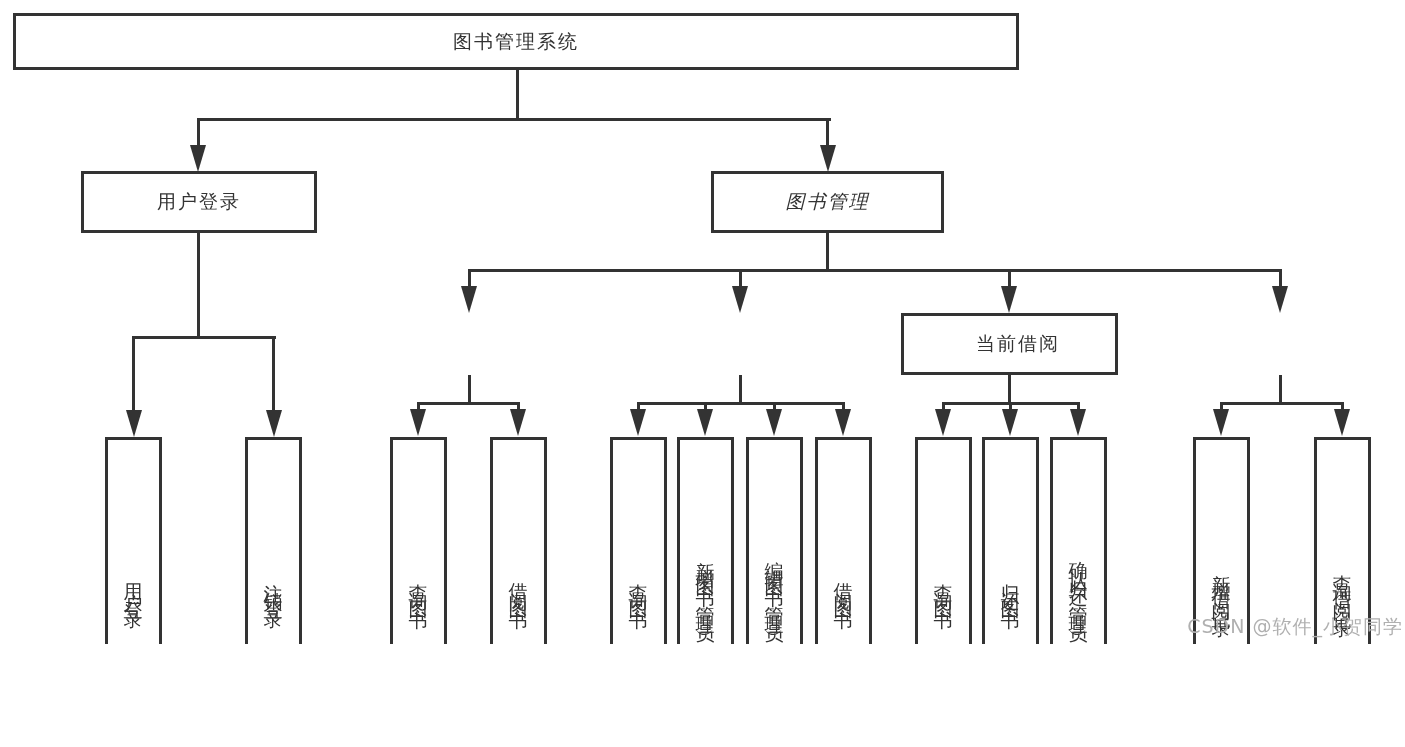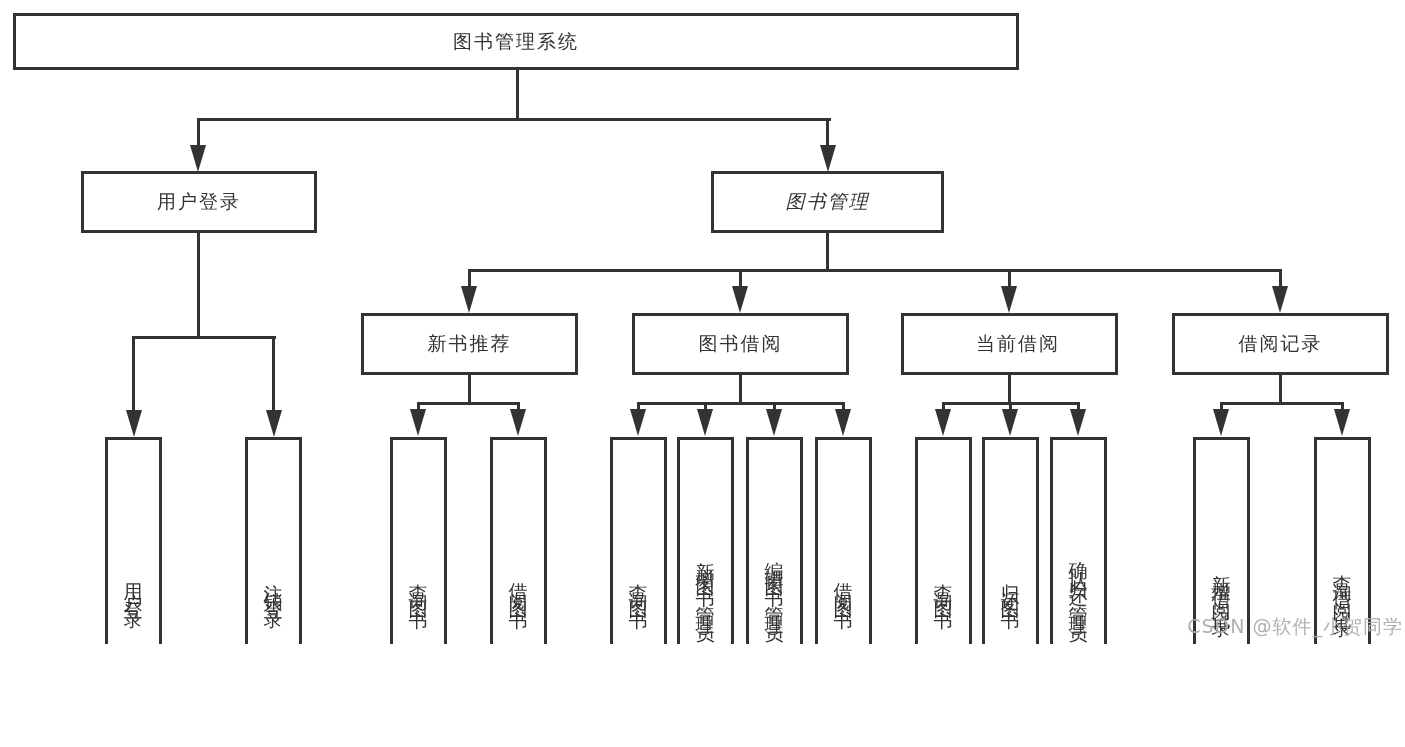--- a/index.html
+++ b/index.html
@@ -58,24 +58,21 @@
   <div class="hline" style="left:468px;top:269px;width:814px;"></div>
   <div class="stub" style="left:468px;top:272px;height:16px;"></div>
   <div class="arrow" style="left:461px;top:286px;"></div>
   <div class="stub" style="left:739px;top:272px;height:16px;"></div>
   <div class="arrow" style="left:732px;top:286px;"></div>
   <div class="stub" style="left:1008px;top:272px;height:16px;"></div>
   <div class="arrow" style="left:1001px;top:286px;"></div>
   <div class="stub" style="left:1279px;top:272px;height:16px;"></div>
   <div class="arrow" style="left:1272px;top:286px;"></div>
 
-  <div class="box hbox" style="left:361px;top:313px;width:217px;height:62px;">新书推荐</div>
-  <div class="box hbox" style="left:632px;top:313px;width:217px;height:62px;">图书借阅</div>
   <div class="box hbox" style="left:901px;top:313px;width:217px;height:62px;padding-left:17px;">当前借阅</div>
-  <div class="box hbox" style="left:1172px;top:313px;width:217px;height:62px;">借阅记录</div>
 
   <div class="vline" style="left:468px;top:375px;height:29px;"></div>
   <div class="hline" style="left:417px;top:402px;width:103px;"></div>
   <div class="stub" style="left:417px;top:405px;height:6px;"></div>
   <div class="arrow" style="left:410px;top:409px;"></div>
   <div class="stub" style="left:517px;top:405px;height:6px;"></div>
   <div class="arrow" style="left:510px;top:409px;"></div>
 
   <div class="vline" style="left:739px;top:375px;height:29px;"></div>
   <div class="hline" style="left:637px;top:402px;width:208px;"></div>

